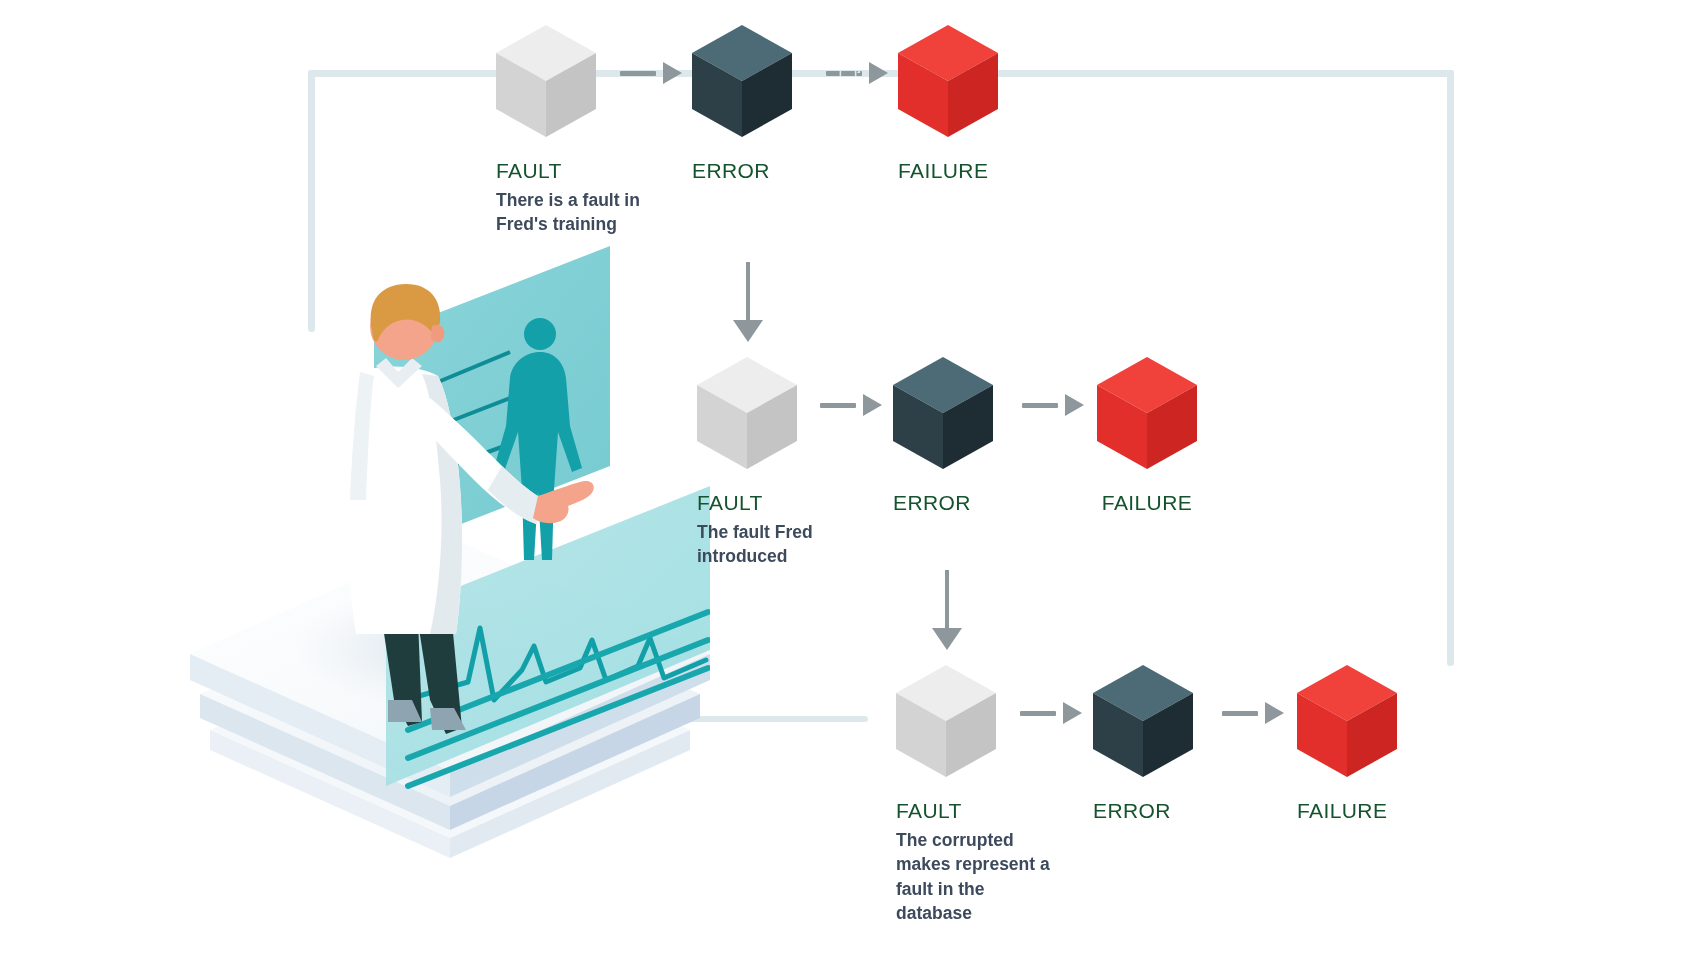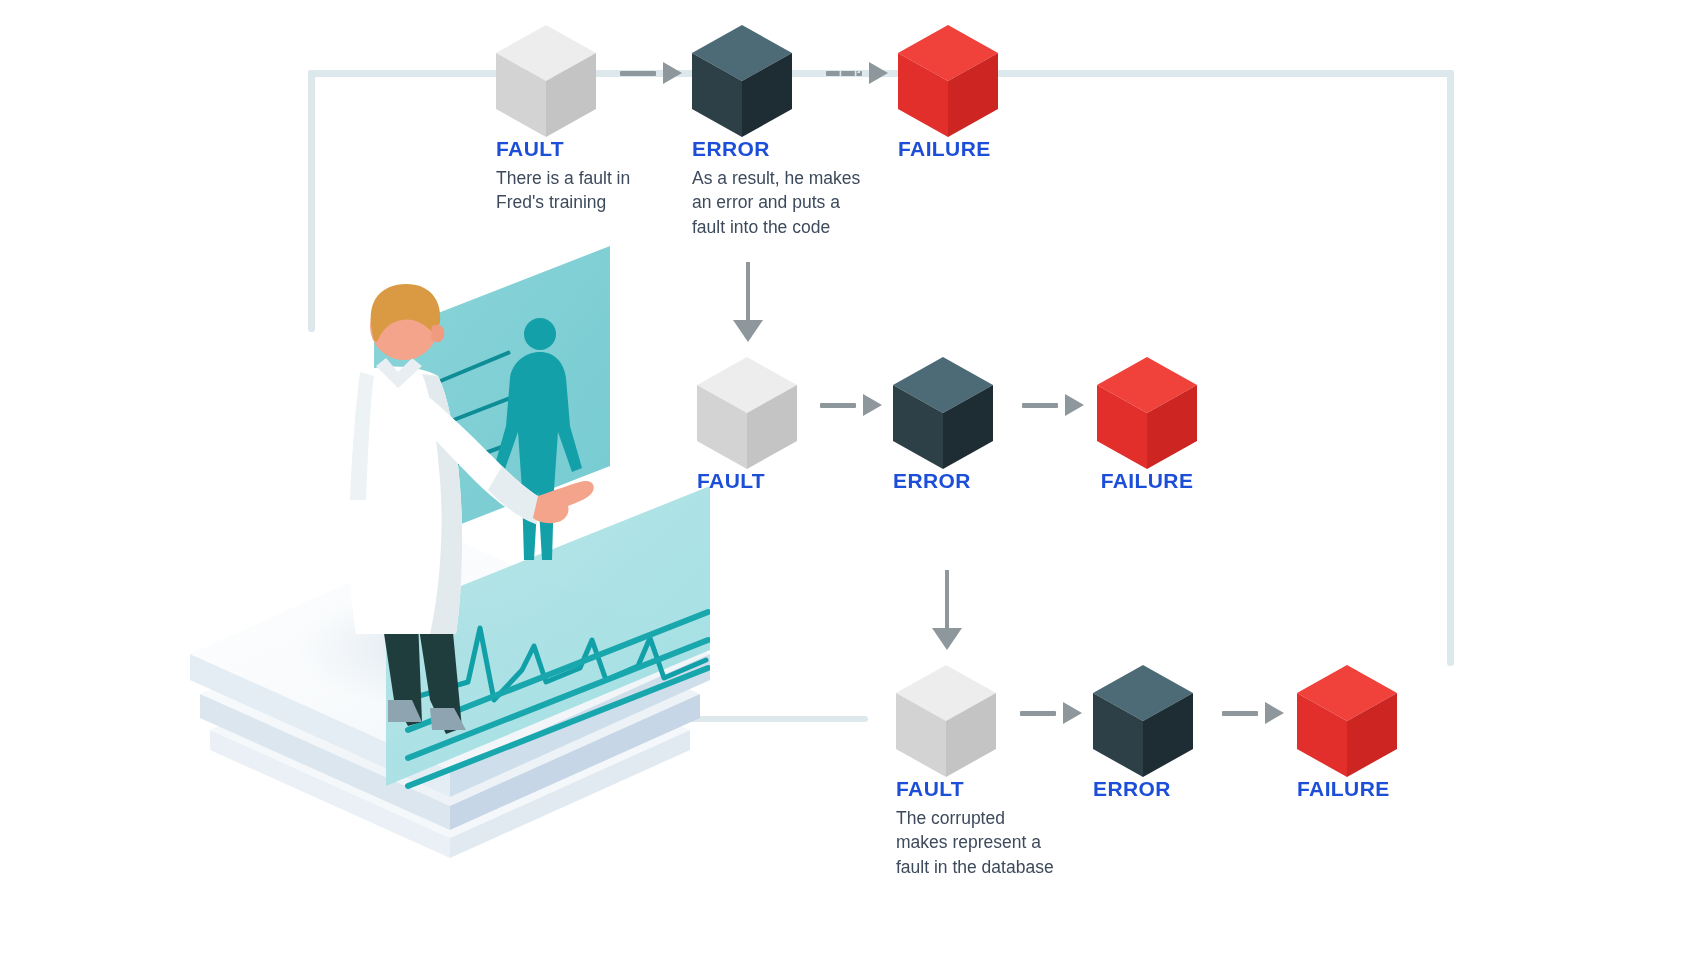--- a/index.html
+++ b/index.html
@@ -71,32 +71,33 @@
   .node {
     position: absolute;
   }
   .cube {
     position: relative;
   }
   .cube svg { display: block; }
 
   .node-label {
     font-size: 21px;
-    font-weight: bold;
-    color: #1d4ed8;
+    font-weight: normal;
+    color: #14532d;
     letter-spacing: 0.4px;
-    margin-top: 0;
+    margin-top: 22px;
     white-space: nowrap;
   }
   .node-desc {
     font-size: 17.5px;
     line-height: 1.39;
     color: #3d4a5c;
     margin-top: 5px;
     max-width: 165px;
+    font-weight: bold;
   }
   .node-desc.wide { max-width: 178px; }
 
   
   #illustration {
     position: absolute;
     left: 150px;
     top: 230px;
     width: 560px;
     height: 680px;
@@ -274,21 +275,20 @@
 
   <div class="node" style="left:692px; top:25px; width:185px;">
     <div class="cube">
       <svg width="100" height="112" viewBox="0 0 100 112">
         <polygon points="50,0 100,28 50,56 0,28" fill="#4d6b76"></polygon>
         <polygon points="0,28 50,56 50,112 0,84" fill="#2d4048"></polygon>
         <polygon points="100,28 50,56 50,112 100,84" fill="#1e2d34"></polygon>
       </svg>
     </div>
     <div class="node-label">ERROR</div>
-    <div class="node-desc wide">As a result, he makes an error and puts a fault into the code</div>
   </div>
 
   <div class="arrow-h" style="left:826px; top:62px; width:70px;">
     <div class="shaft dashed" style="width:36px;"></div>
     <div class="head"></div>
   </div>
 
   <div class="node" style="left:898px; top:25px; width:175px;">
     <div class="cube">
       <svg width="100" height="112" viewBox="0 0 100 112">
@@ -307,20 +307,21 @@
 
   <div class="node" style="left:697px; top:357px; width:175px;">
     <div class="cube">
       <svg width="100" height="112" viewBox="0 0 100 112">
         <polygon points="50,0 100,28 50,56 0,28" fill="#ededed"></polygon>
         <polygon points="0,28 50,56 50,112 0,84" fill="#d3d3d3"></polygon>
         <polygon points="100,28 50,56 50,112 100,84" fill="#c4c4c4"></polygon>
       </svg>
     </div>
     <div class="node-label">FAULT</div>
+    <div class="node-desc">The fault Fred introduced</div>
   </div>
 
   <div class="arrow-h" style="left:820px; top:394px; width:66px;">
     <div class="shaft" style="width:36px;"></div>
     <div class="head"></div>
   </div>
 
   <div class="node" style="left:893px; top:357px; width:175px;">
     <div class="cube">
       <svg width="100" height="112" viewBox="0 0 100 112">

